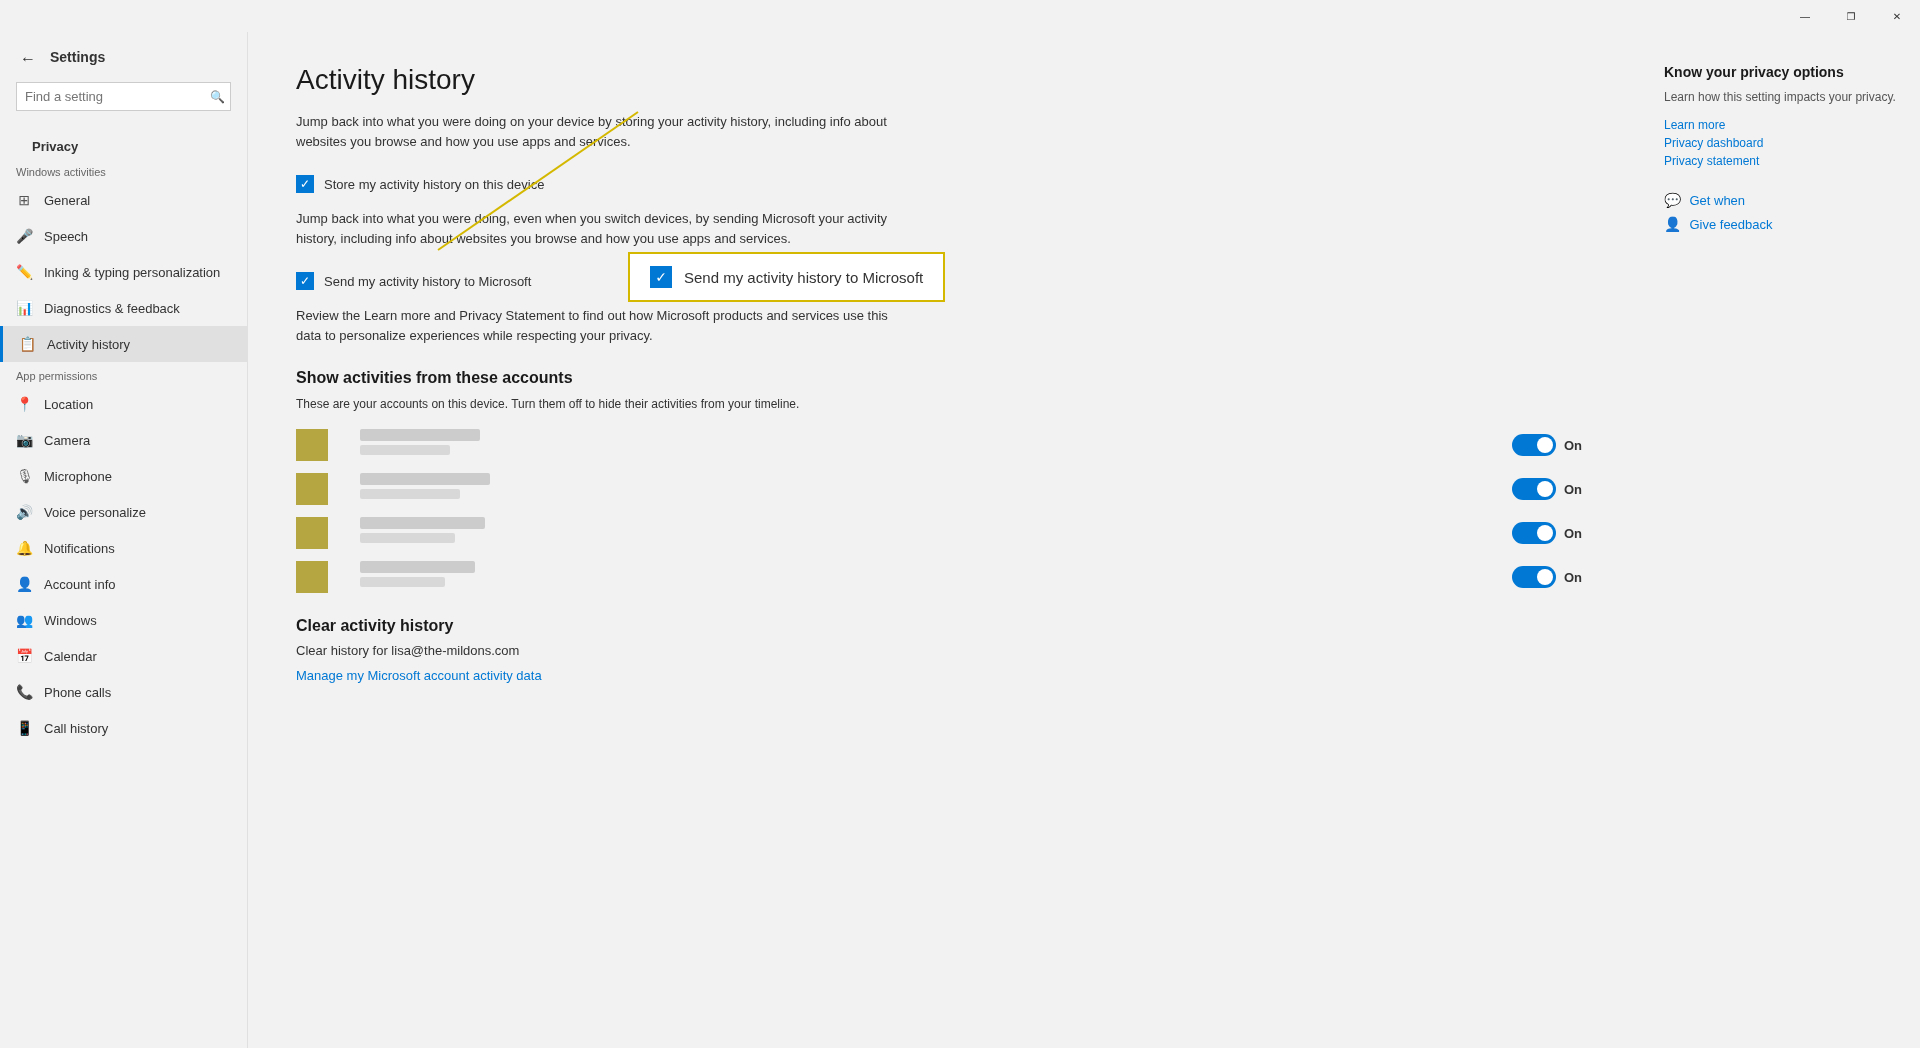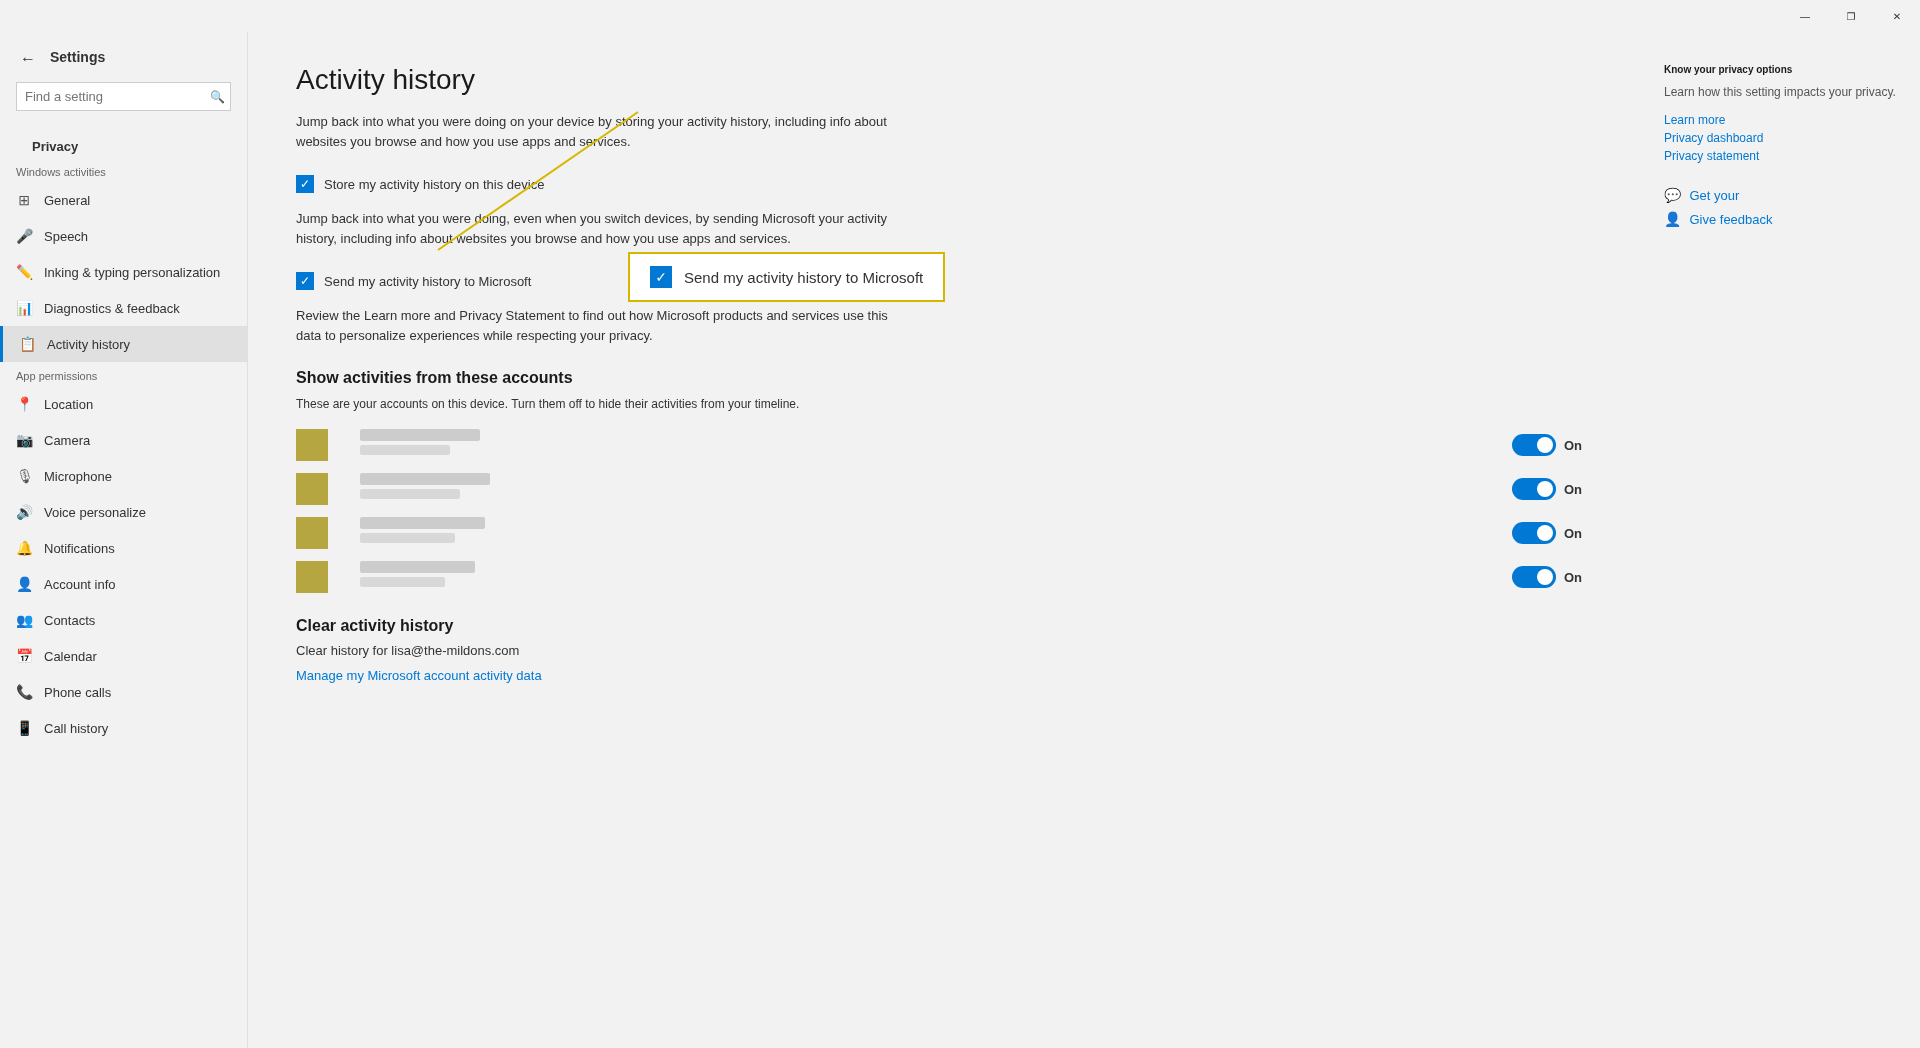--- a/index.html
+++ b/index.html
@@ -124,21 +124,21 @@
     }
     .annotation-check { color: white; font-size: 14px; }
     svg.arrow-line {
       position: absolute; top: -150px; left: -210px; overflow: visible;
     }
 
     
     .right-panel {
       width: 280px; padding: 32px 24px; background: #f2f2f2; flex-shrink: 0;
     }
-    .right-panel-title { font-size: 10px; font-weight: 600; color: #1a1a1a; margin-bottom: 8px; }
+    .right-panel-title { font-size: 14px; font-weight: 600; color: #1a1a1a; margin-bottom: 8px; }
     .right-panel-desc { font-size: 12px; color: #555; line-height: 1.5; margin-bottom: 12px; }
     .right-link { display: block; color: #0078d4; font-size: 12px; margin-bottom: 4px; cursor: pointer; text-decoration: none; }
     .right-section-gap { margin-top: 24px; }
     .help-row { display: flex; align-items: center; gap: 8px; margin-bottom: 8px; cursor: pointer; }
     .help-icon { font-size: 14px; color: #555; }
     .help-text { color: #0078d4; font-size: 13px; }
   </style>
 </head>
 <body>
 
@@ -211,21 +211,21 @@
         <div class="nav-item">
           <span class="nav-icon">🔔</span>
       <span class="nav-label">Notifications</span>
         </div>
         <div class="nav-item">
           <span class="nav-icon">👤</span>
       <span class="nav-label">Account info</span>
         </div>
         <div class="nav-item">
           <span class="nav-icon">👥</span>
-      <span class="nav-label">Contacts</span>
+      <span class="nav-label">Windows</span>
         </div>
         <div class="nav-item">
           <span class="nav-icon">📅</span>
       <span class="nav-label">Calendar</span>
         </div>
         <div class="nav-item">
           <span class="nav-icon">📞</span>
       <span class="nav-label">Phone calls</span>
         </div>
         <div class="nav-item">
@@ -339,21 +339,21 @@
     <div class="right-panel-title">Know your privacy options</div>
     <p class="right-panel-desc">Learn how this setting impacts your privacy.</p>
     <div id="right-links">
         <a class="right-link">Learn more</a>
         <a class="right-link">Privacy dashboard</a>
         <a class="right-link">Privacy statement</a>
       </div>
     <div class="right-section-gap" id="right-help">
         <div class="help-row">
           <span class="help-icon">💬</span>
-      <span class="help-text">Get your</span>
+      <span class="help-text">Get when</span>
         </div>
         <div class="help-row">
           <span class="help-icon">👤</span>
       <span class="help-text">Give feedback</span>
         </div>
       </div>
   </div>
 </div>
 
 </body></html>

